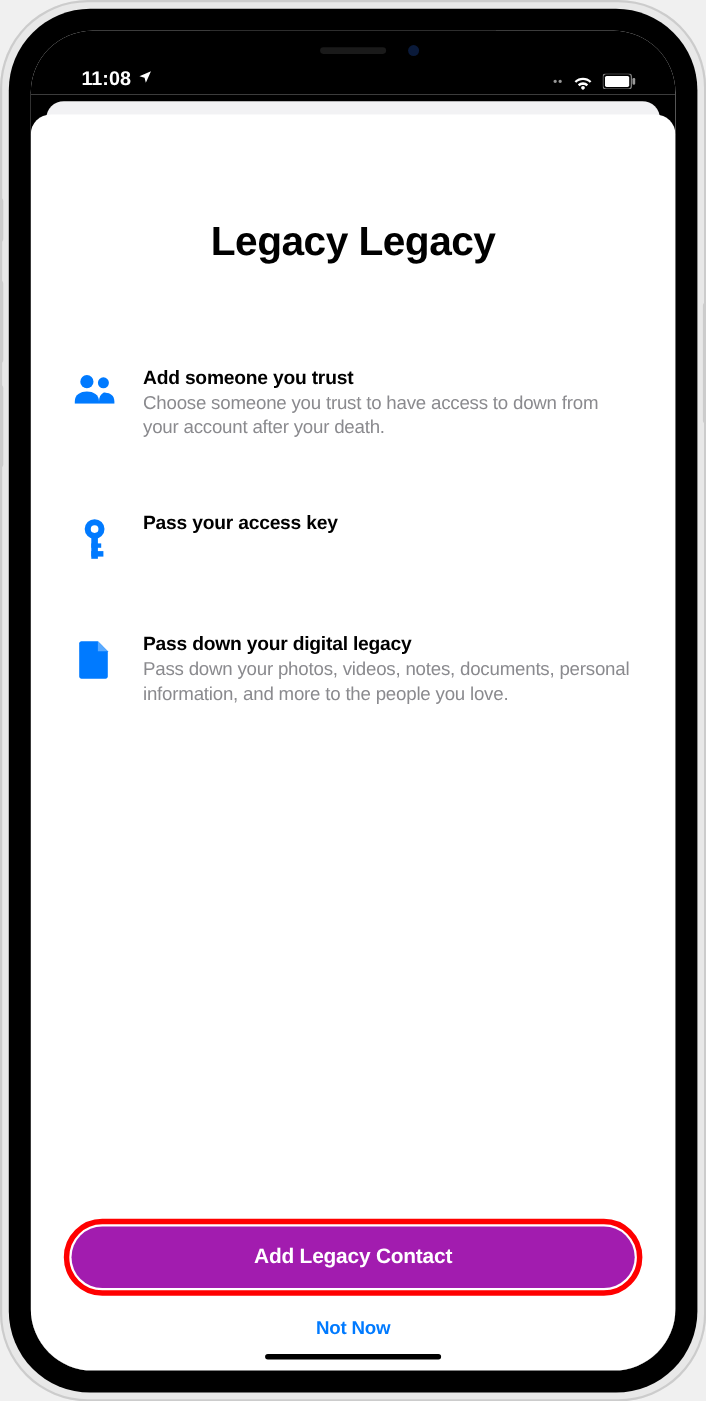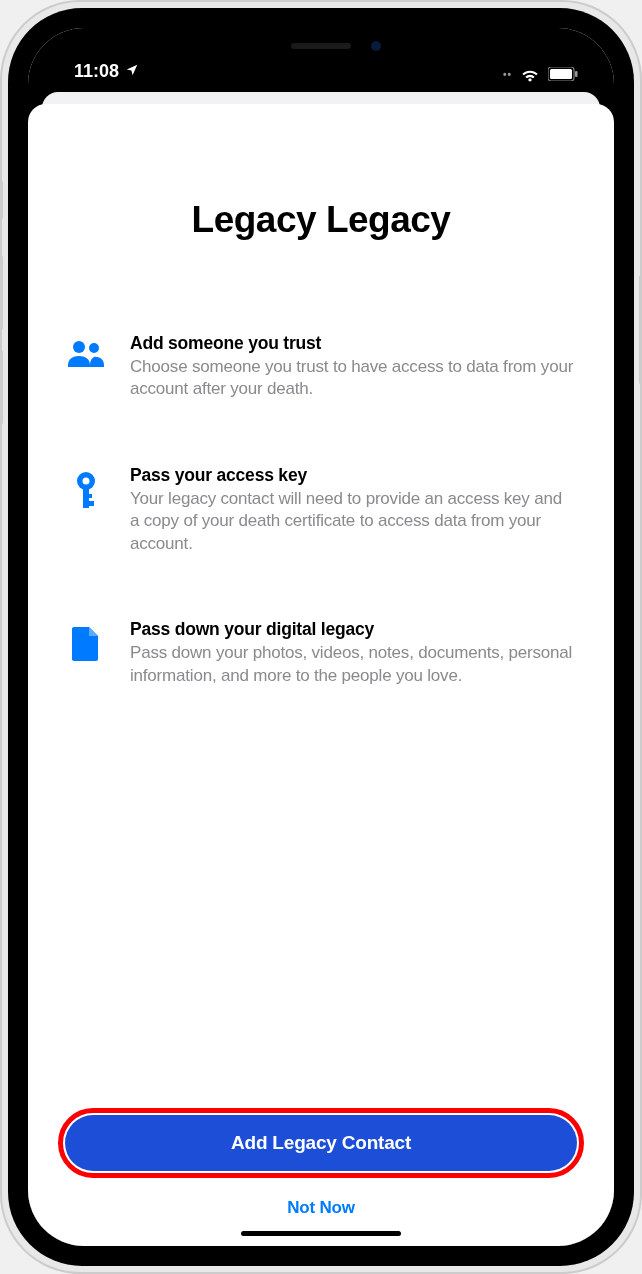--- a/index.html
+++ b/index.html
@@ -168,21 +168,21 @@
     flex-direction:column;
     align-items:stretch;
   }
   .highlight-ring {
     border: 5px solid #ff0000;
     border-radius: 40px;
     padding: 2px;
   }
   .primary-btn {
     width: 100%;
-    background: #1d4ed8;
+    background: #a21caf;
     color: #fff;
     font-size: 19px;
     font-weight: 600;
     border: none;
     border-radius: 30px;
     height: 56px;
     cursor: pointer;
     letter-spacing: -0.2px;
   }
   .secondary-btn {
@@ -262,37 +262,36 @@
               <div class="feature-icon">
                 <svg width="40" height="28" viewBox="0 0 40 28" fill="#007aff">
                   <circle cx="13" cy="8" r="6"></circle>
                   <circle cx="28" cy="9" r="5"></circle>
                   <path d="M2 26c0-6 5-9 11-9s11 3 11 9v2H2v-2z"></path>
                   <path d="M24 26c0-4 1.5-6.5 4-8 1-.4 2 0 2 0 4 0 8 2.5 8 8v2H24v-2z"></path>
                 </svg>
               </div>
               <div class="feature-text">
                 <div class="feature-title">Add someone you trust</div>
-                <div class="feature-desc">Choose someone you trust to have access to data from your account after your death.</div>
+                <div class="feature-desc">Choose someone you trust to have access to down from your account after your death.</div>
               </div>
             </div>
 
             <div class="feature">
               <div class="feature-icon">
                 <svg width="26" height="40" viewBox="0 0 26 40" fill="#007aff">
                   <circle cx="13" cy="10" r="9"></circle>
                   <circle cx="13" cy="10" r="3.5" fill="#fff"></circle>
                   <rect x="10" y="17" width="6" height="20"></rect>
                   <rect x="10" y="30" width="11" height="5"></rect>
                   <rect x="10" y="23" width="9" height="4"></rect>
                 </svg>
               </div>
               <div class="feature-text">
                 <div class="feature-title">Pass your access key</div>
-                <div class="feature-desc">Your legacy contact will need to provide an access key and a copy of your death certificate to access data from your account.</div>
               </div>
             </div>
 
             <div class="feature">
               <div class="feature-icon">
                 <svg width="30" height="38" viewBox="0 0 30 38" fill="#007aff">
                   <path d="M3 2h15l9 9v23c0 1.1-.9 2-2 2H3c-1.1 0-2-.9-2-2V4c0-1.1.9-2 2-2z"></path>
                   <path d="M18 2v9h9" fill="#5aaaff"></path>
                 </svg>
               </div>

